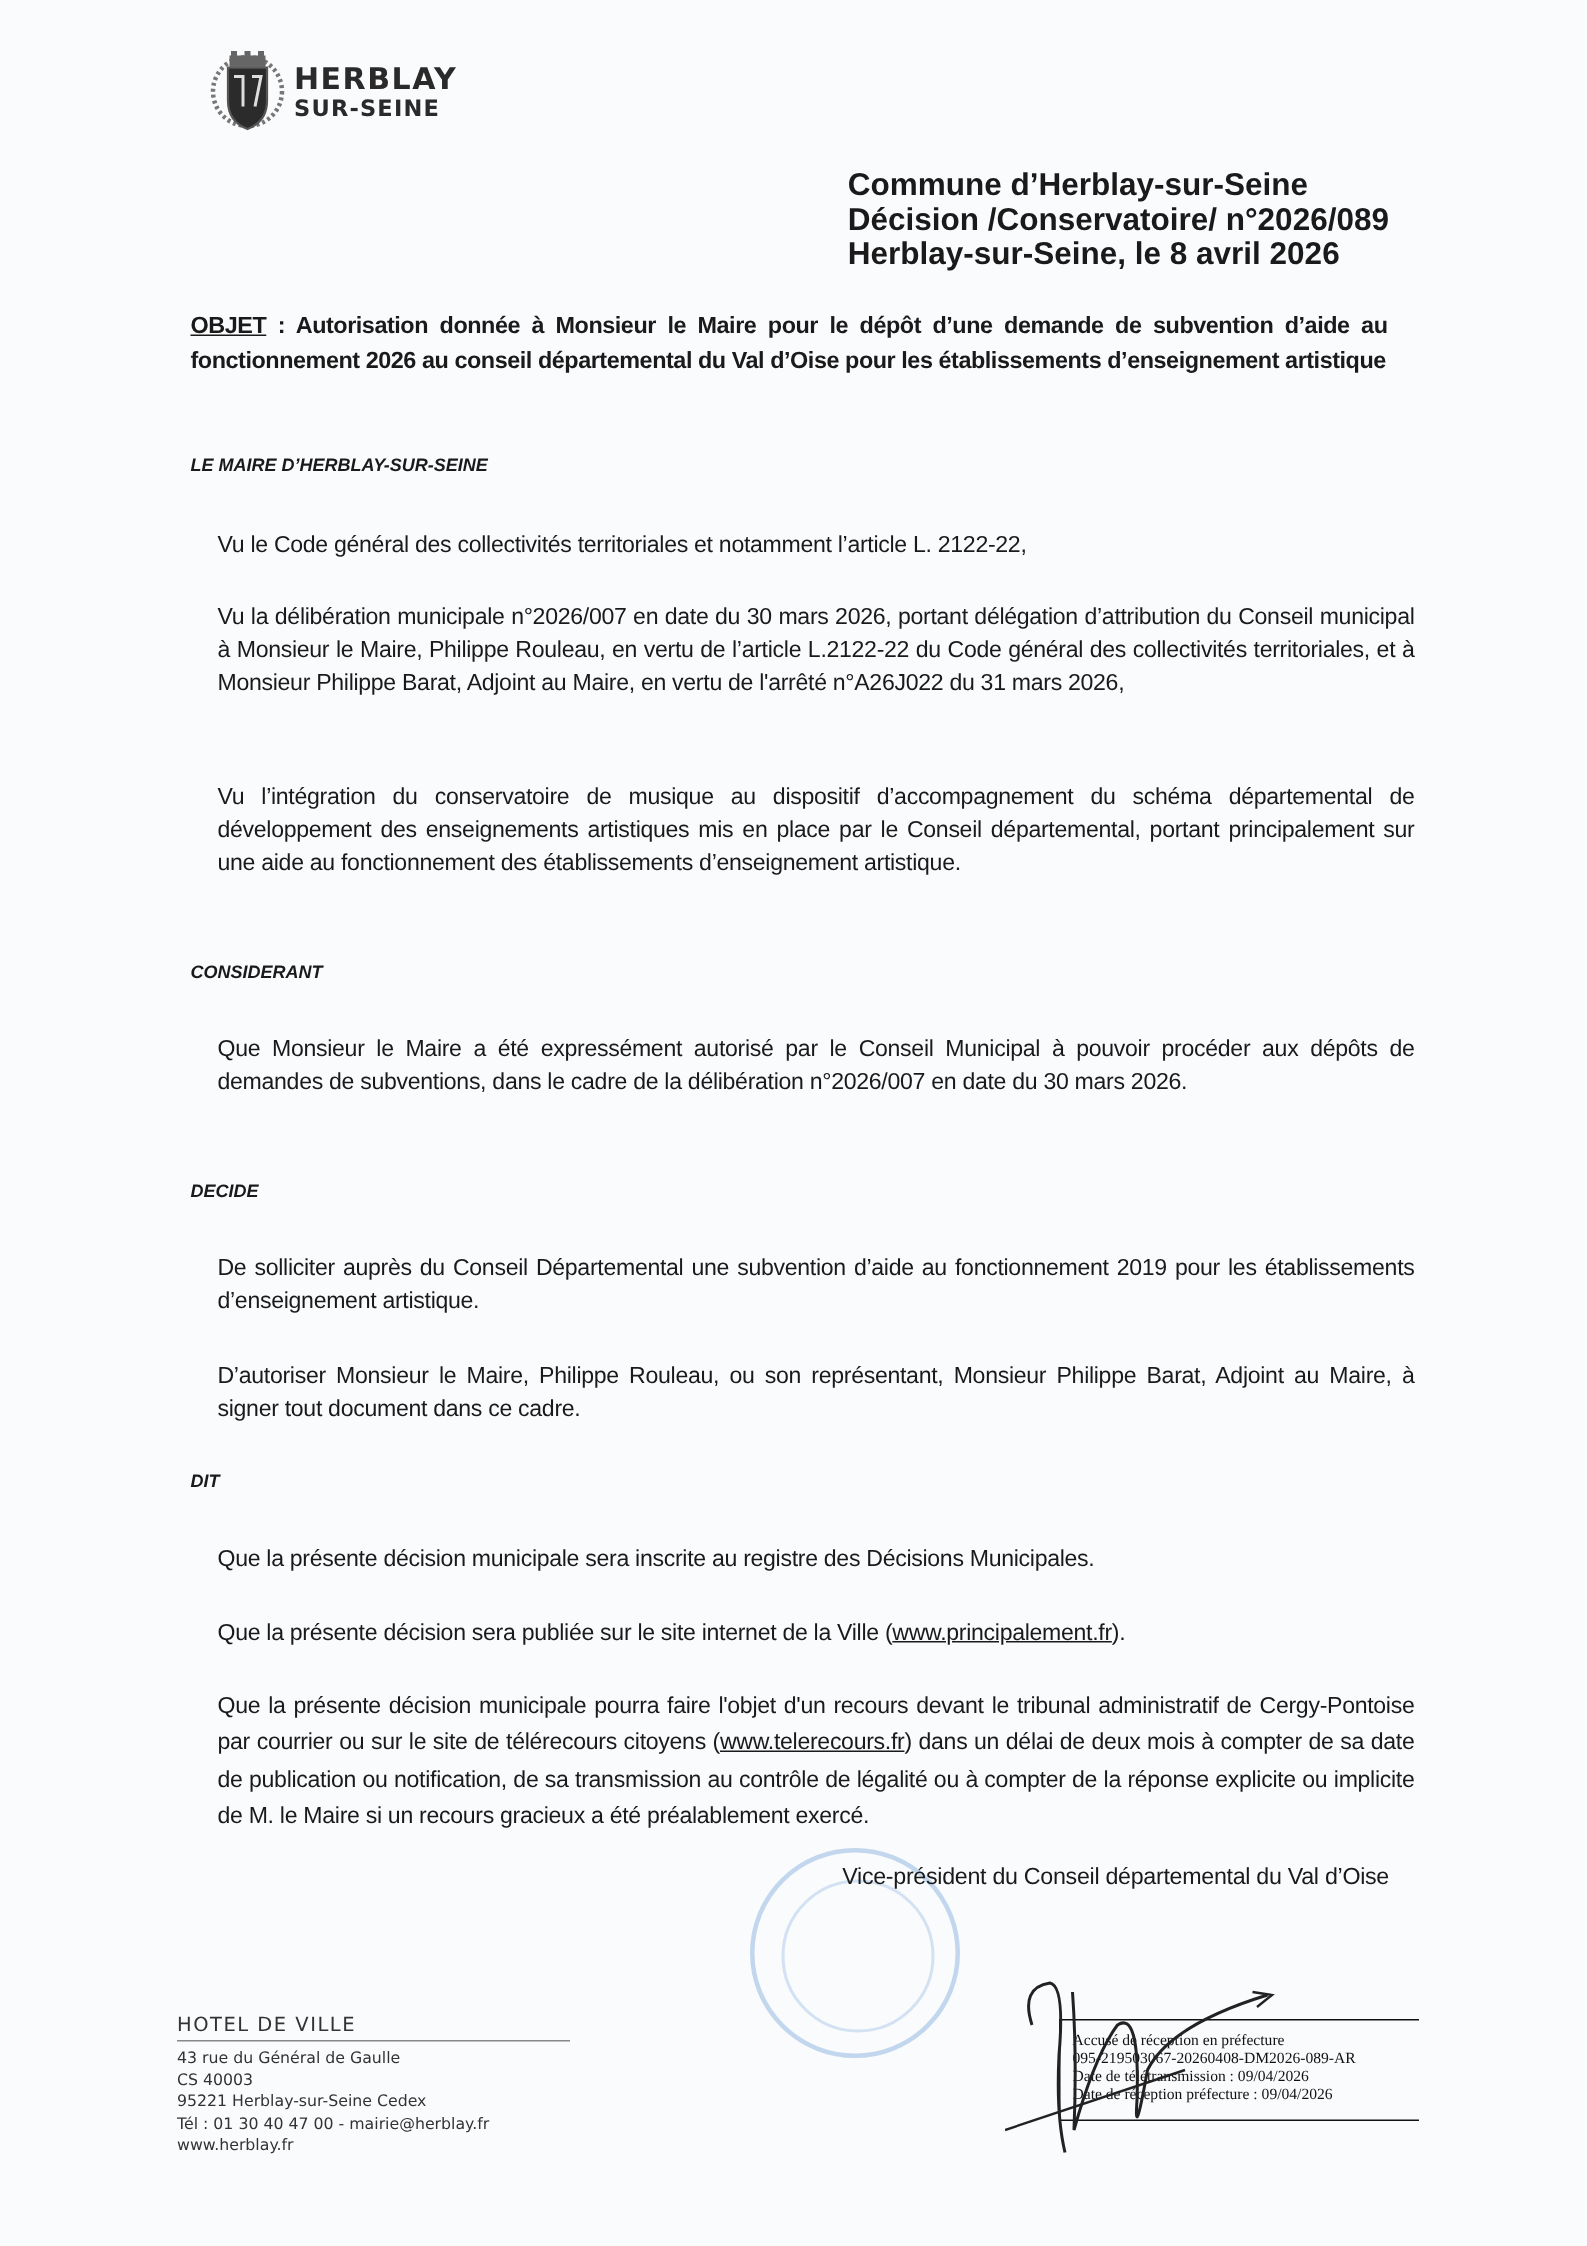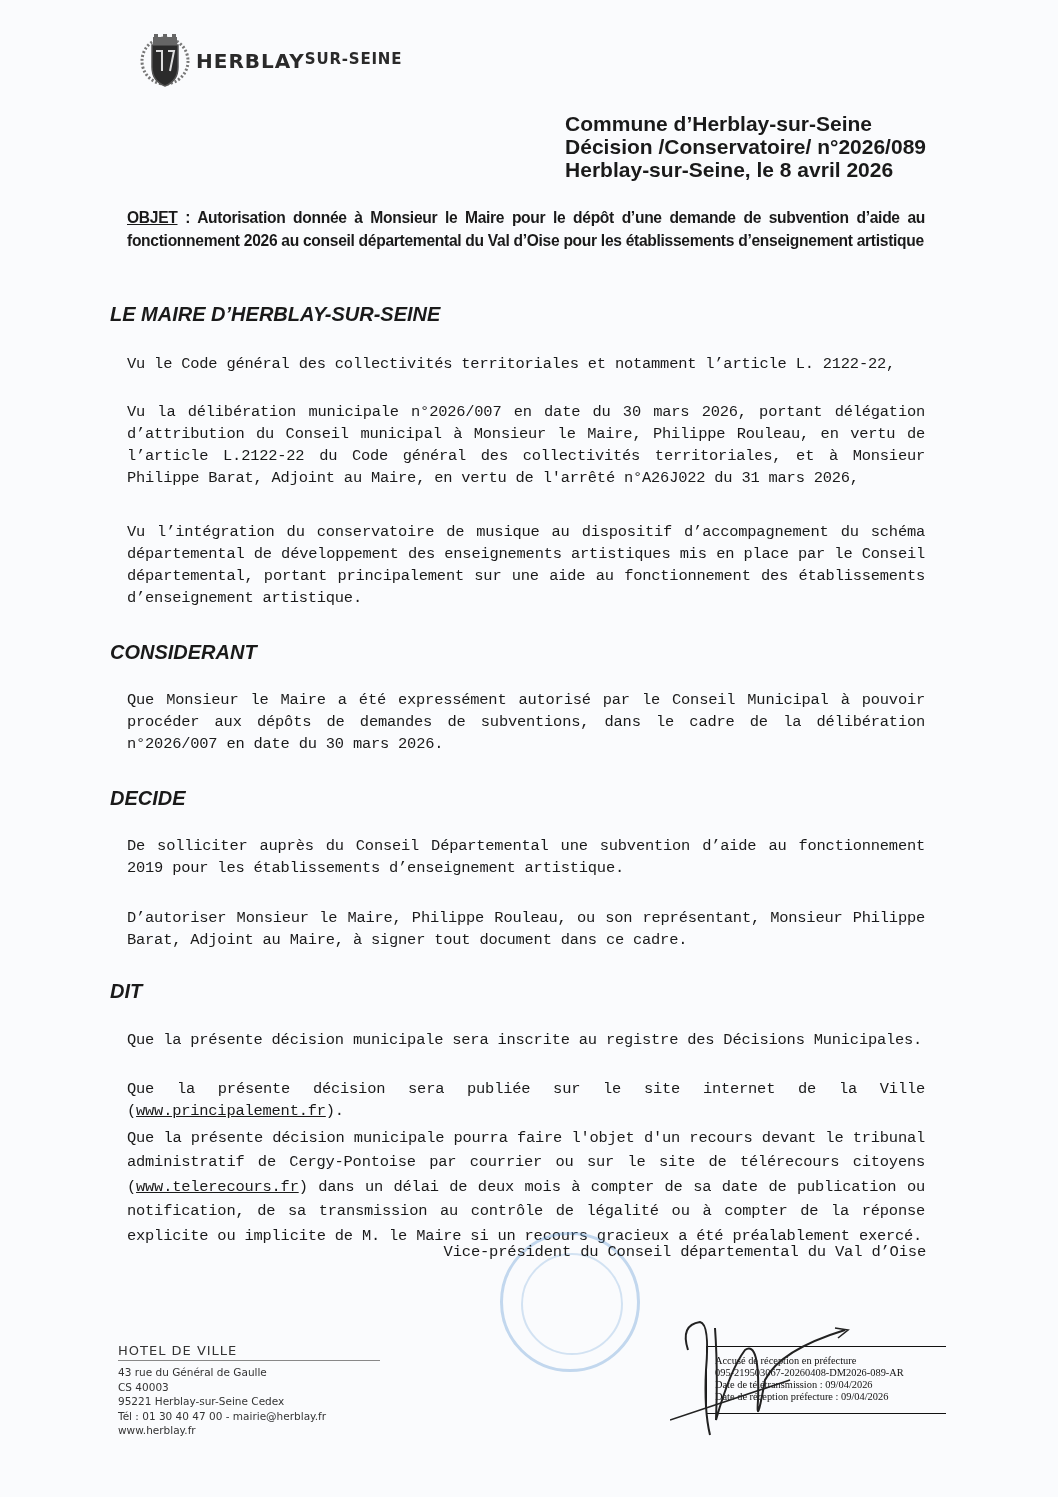--- a/index.html
+++ b/index.html
@@ -8,30 +8,30 @@
     background: #fafbfd;
     position: relative;
     overflow: hidden;
     font-family: "Liberation Sans", "DejaVu Sans", sans-serif;
     color: #1a1a1a;
   }
   .abs { position: absolute; }
   
   .logo { left: 140px; top: 30px; height: 62px; display: flex; align-items: center; }
   .crest { width: 50px; height: 60px; position: relative; margin-right: 6px; }
-  .logo-text { display: flex; flex-direction: row; }
+  .logo-text { display: flex; flex-direction: column; }
   .logo-line1 { font-family: "DejaVu Sans", sans-serif; font-size: 20px; font-weight: bold; letter-spacing: 1px; color: #2a2a2a; line-height: 22px; }
   .logo-line2 { font-family: "DejaVu Sans", sans-serif; font-size: 15px; font-weight: bold; letter-spacing: 0.8px; color: #2a2a2a; line-height: 18px; }
 
-  .body-text { font-family: Liberation Mono, monospace; font-size: 15.4px; line-height: 22px; letter-spacing: -0.2px; }
+  .body-text { font-family: Liberation Sans, sans-serif; font-size: 15.4px; line-height: 22px; letter-spacing: -0.2px; margin-left: 18px; }
   .header-block { right: 132px; top: 112px; text-align: left; font-weight: bold; font-size: 21px; line-height: 23px; }
   .para { left: 127px; width: 798px; text-align: justify; text-align-last: left; }
   .objet { top: 206px; font-weight: bold; font-size: 15.6px; line-height: 23px; letter-spacing: -0.3px; }
   .objet .u { text-decoration: underline; }
-  .section-title { left: 110px; font-weight: bold; font-style: italic; font-size: 20px; }
+  .section-title { left: 127px; font-weight: bold; font-style: italic; font-size: 12px; }
   .link { text-decoration: underline; }
 
   .sign-block { right: 132px; top: 1240px; text-align: right; font-size: 15.5px; line-height: 24px; }
 
   .footer { left: 118px; top: 1343px; width: 262px; }
   .footer-title { font-family: "DejaVu Sans", sans-serif; font-size: 13px; letter-spacing: 1px; color: #333; padding-bottom: 2px; border-bottom: 1.5px solid #888; }
   .footer-line { font-family: "DejaVu Sans", sans-serif; font-size: 10.5px; line-height: 14.5px; color: #333; }
 
   .ar-box { left: 706px; top: 1346px; width: 240px; height: 68px; border: 1.5px solid #111; border-right: none; box-sizing: border-box; padding: 8px 0 0 8px; }
   .ar-line { font-family: Liberation Serif, serif; font-size: 10.4px; line-height: 12px; color: #111; white-space: nowrap; }

